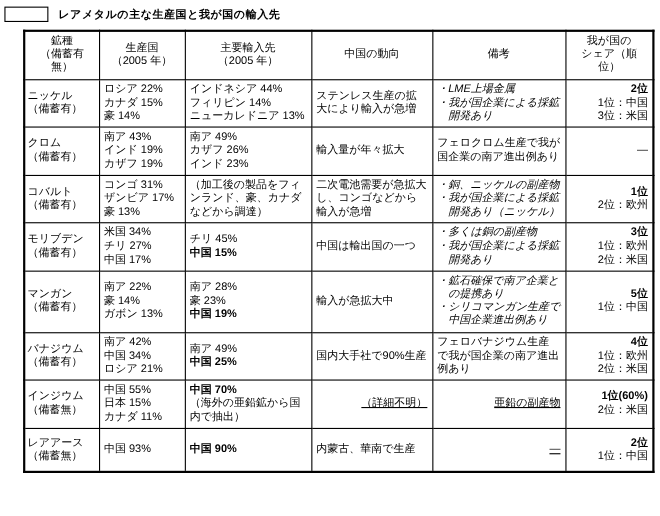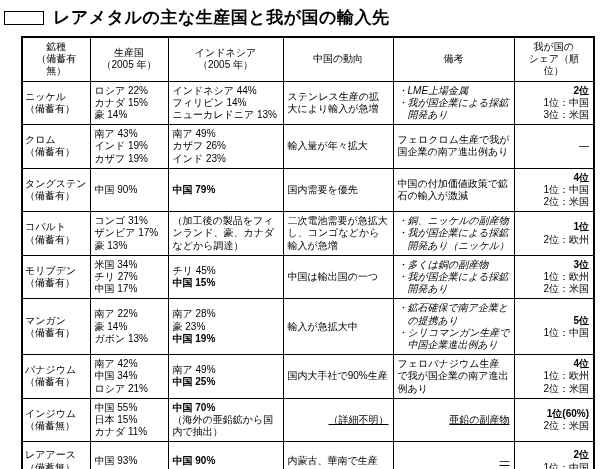--- a/index.html
+++ b/index.html
@@ -3,21 +3,21 @@
 <meta charset="utf-8">
 <style>
   html,body{margin:0;padding:0;}
   body{
     width:600px;height:469px;background:#ffffff;color:#000;
     font-family:"Liberation Sans","DejaVu Sans",sans-serif;
     -webkit-font-smoothing:antialiased;overflow:hidden;
   }
   .title-row{display:flex;align-items:center;margin:6px 0 7px 4px;}
   .fig-box{width:38px;height:12px;border:1px solid #000;background:#fff;flex:0 0 auto;}
-  .doc-title{font-weight:bold;font-size:17px;margin-left:9px;letter-spacing:.5px;}
+  .doc-title{font-weight:bold;font-size:10px;margin-left:9px;letter-spacing:.5px;}
   table.rare{
     border-collapse:collapse;table-layout:fixed;
     margin-left:21px;width:572px;border:2px solid #000;
   }
   col.w0{width:68px;}col.w1{width:78px;}col.w2{width:115px;}
   col.w3{width:110px;}col.w4{width:121px;}col.w5{width:80px;}
   th,td{
     border:1px solid #000;font-size:10px;line-height:1.22;
     padding:3px 4px;vertical-align:middle;word-break:break-all;
   }
@@ -52,21 +52,21 @@
     <tr>
         <th>
           <div class="ln">鉱種</div>
           <div class="ln">（備蓄有無）</div>
         </th>
         <th>
           <div class="ln">生産国</div>
           <div class="ln">（2005 年）</div>
         </th>
         <th>
-          <div class="ln">インドネシア</div>
+          <div class="ln">主要輸入先</div>
           <div class="ln">（2005 年）</div>
         </th>
         <th>
           <div class="ln">中国の動向</div>
         </th>
         <th>
           <div class="ln">備考</div>
         </th>
         <th>
           <div class="ln">我が国の</div>
@@ -119,43 +119,20 @@
           <div class="ln">インド 23%</div>
         </td>
         <td class="col3">
           <div class="ln">輸入量が年々拡大</div>
         </td>
         <td class="col4">
           <div class="ln">フェロクロム生産で我が国企業の南ア進出例あり</div>
         </td>
         <td class="col5">
           <div class="ln">―</div>
-        </td>
-      </tr>
-      <tr>
-        <td class="col0">
-          <div class="ln">タングステン</div>
-          <div class="ln">（備蓄有）</div>
-        </td>
-        <td class="col1">
-          <div class="ln">中国 90%</div>
-        </td>
-        <td class="col2">
-          <div class="ln bold">中国 79%</div>
-        </td>
-        <td class="col3">
-          <div class="ln">国内需要を優先</div>
-        </td>
-        <td class="col4">
-          <div class="ln">中国の付加価値政策で鉱石の輸入が激減</div>
-        </td>
-        <td class="col5">
-          <div class="ln bold">4位</div>
-          <div class="ln">1位：中国</div>
-          <div class="ln">2位：米国</div>
         </td>
       </tr>
       <tr>
         <td class="col0">
           <div class="ln">コバルト</div>
           <div class="ln">（備蓄有）</div>
         </td>
         <td class="col1">
           <div class="ln">コンゴ 31%</div>
           <div class="ln">ザンビア 17%</div>

